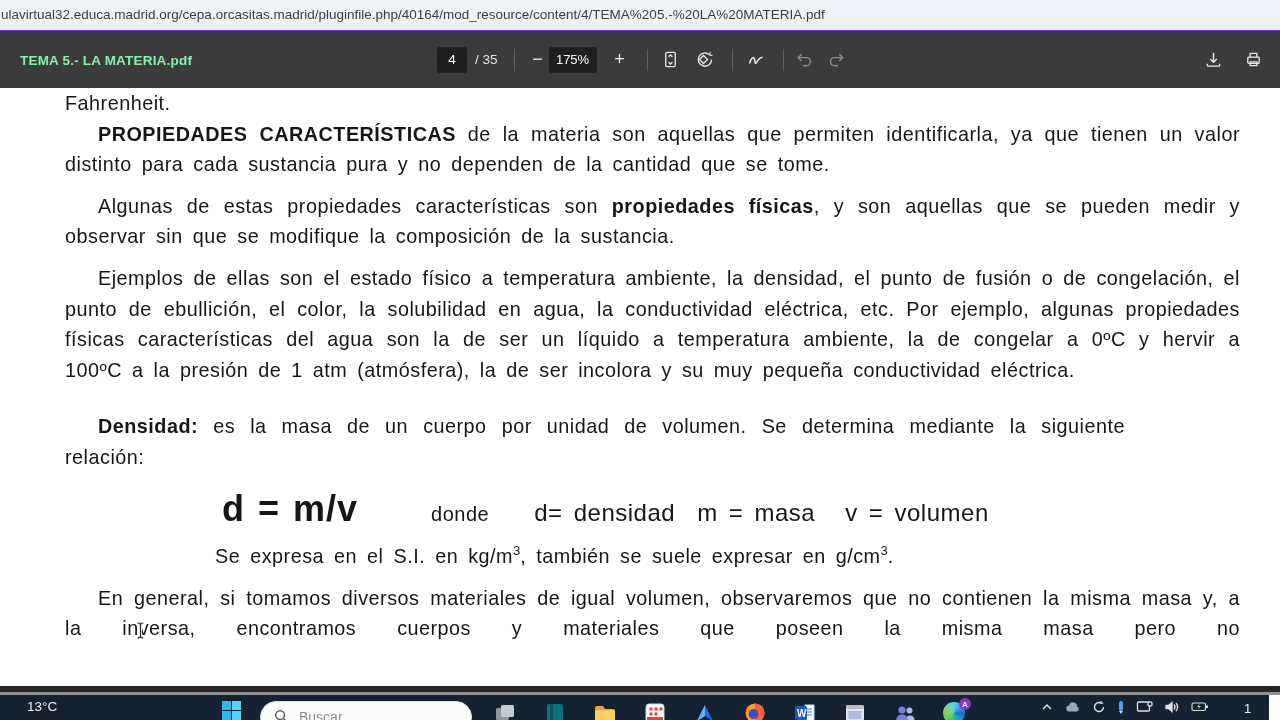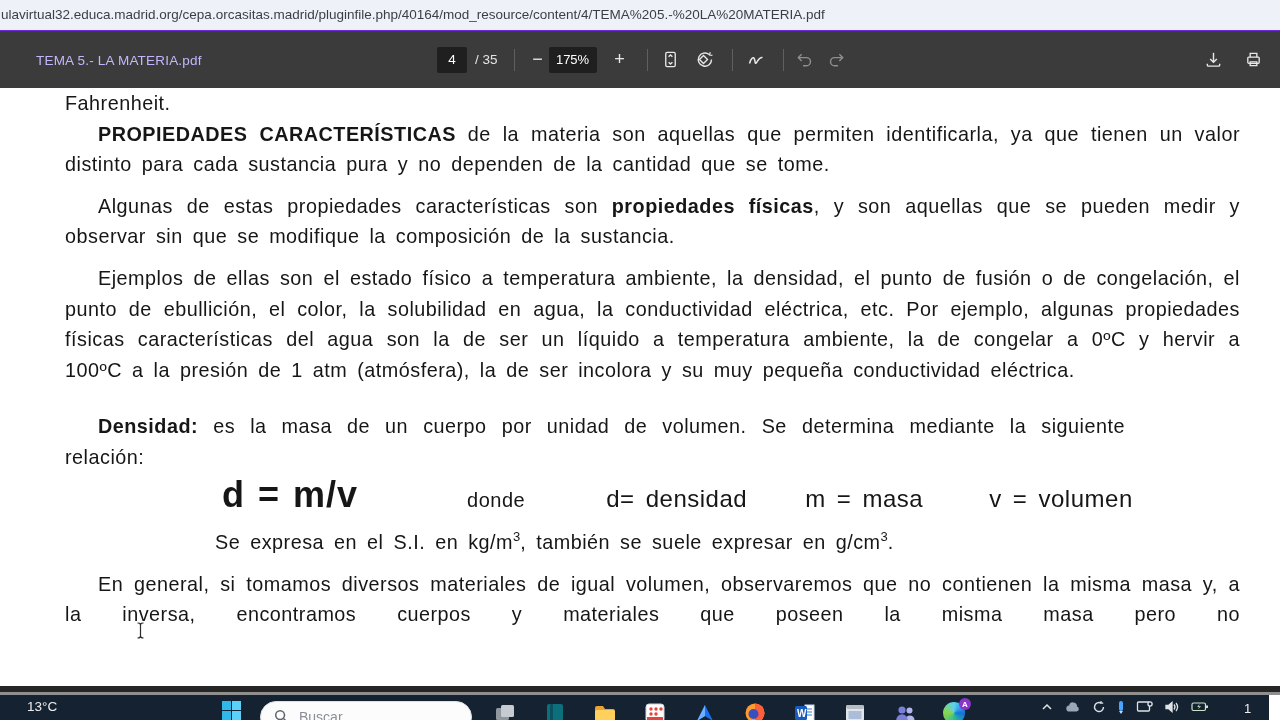--- a/index.html
+++ b/index.html
@@ -3,22 +3,22 @@
 <meta charset="utf-8">
 <style>
   html,body{margin:0;padding:0;width:1280px;height:720px;overflow:hidden;background:#fff;
     font-family:"Liberation Sans",sans-serif;}
   
   .urlbar{position:absolute;top:0;left:0;right:0;height:30px;background:#eef1f8;
     border-bottom:6px solid #6d28d9;}
   .url-text{position:absolute;left:1px;top:7px;font-size:13.5px;color:#3a3f47;white-space:nowrap;}
   
   .pdf-toolbar{position:absolute;top:31px;left:0;right:0;height:57px;background:#3b3b3b;}
-  .pdf-title{position:absolute;left:36px;top:50%;transform:translateY(-50%);
-    color:#c4b5fd;font-weight:normal;font-size:13.5px;letter-spacing:.2px;}
+  .pdf-title{position:absolute;left:20px;top:50%;transform:translateY(-50%);
+    color:#86efac;font-weight:bold;font-size:13.5px;letter-spacing:.2px;}
   .tb-center{position:absolute;left:437px;top:0;height:100%;display:flex;align-items:center;}
   .tb-right{position:absolute;right:16px;top:0;height:100%;display:flex;align-items:center;gap:18px;}
   .page-box{width:30px;height:26px;background:#1f1f1f;color:#fff;font-size:13.5px;
     display:flex;align-items:center;justify-content:center;border-radius:2px;}
   .page-total{margin-left:8px;color:#e4e4e4;font-size:13.5px;white-space:pre;}
   .tb-div{width:1px;height:22px;background:#5f5f5f;margin-left:16px;}
   .tb-btn{margin-left:12px;width:22px;height:26px;display:flex;align-items:center;
     justify-content:center;color:#e8e8e8;font-size:18px;background:none;border:none;padding:0;cursor:default;}
   .zoom-box{margin-left:0;width:48px;height:26px;background:#1f1f1f;color:#fff;font-size:13px;
     display:flex;align-items:center;justify-content:center;border-radius:2px;}
@@ -26,21 +26,21 @@
   
   .document{position:absolute;top:88px;left:0;right:0;height:598px;background:#fff;overflow:hidden;}
   .page-text{margin:0 40px 0 65px;font-size:19.8px;line-height:30.6px;color:#161616;
     letter-spacing:.5px;word-spacing:4px;}
   .page-text p{margin:0;text-align:justify;text-indent:33px;hyphens:none;}
   .page-text p.no-indent{text-indent:0;}
   .page-text p.pp{margin-top:11px;}
   .p-dens{margin-top:26px !important;text-align:center;max-width:1060px;}
   .p-last{margin-top:12px !important;text-align-last:justify;}
   b{font-weight:bold;}
-  .formula-row{display:flex;align-items:baseline;line-height:44px;text-align:left;gap:36px;}
+  .formula-row{display:flex;align-items:baseline;margin-top:14px;line-height:44px;text-align:left;}
   .formula{font-size:36px;font-weight:bold;margin-left:157px;letter-spacing:1px;word-spacing:2px;}
   .f-donde{margin-left:73px;font-size:20px;}
   .f-def{font-size:24px;}
   .f-d{margin-left:45px;}.f-m{margin-left:22px;}.f-v{margin-left:30px;}
   .si-line{margin-top:9px;text-align:left !important;text-indent:150px !important;}
   .si-line sup{font-size:13px;letter-spacing:0;}
   .text-cursor{position:absolute;left:135px;top:533px;}
   
   .doc-strip{position:absolute;top:686px;left:0;right:0;height:9px;background:#262626;
     border-bottom:3px solid #8f8f8f;box-sizing:border-box;}

